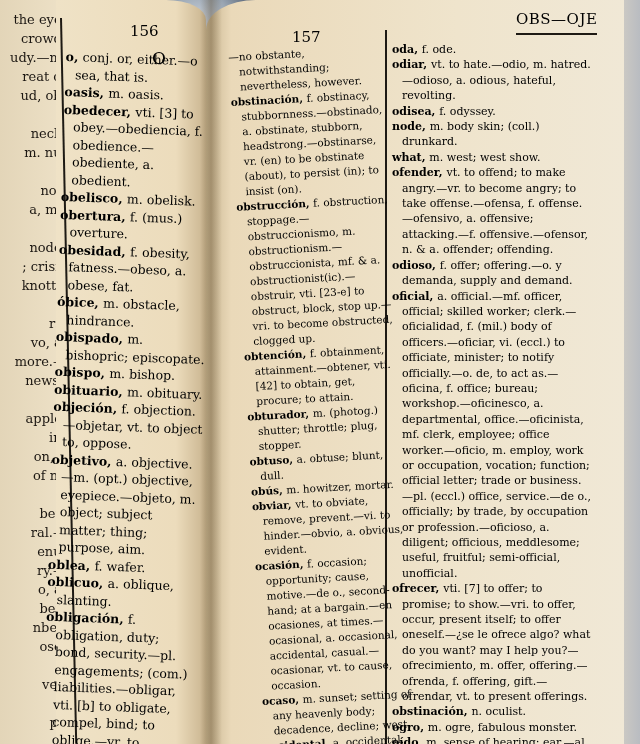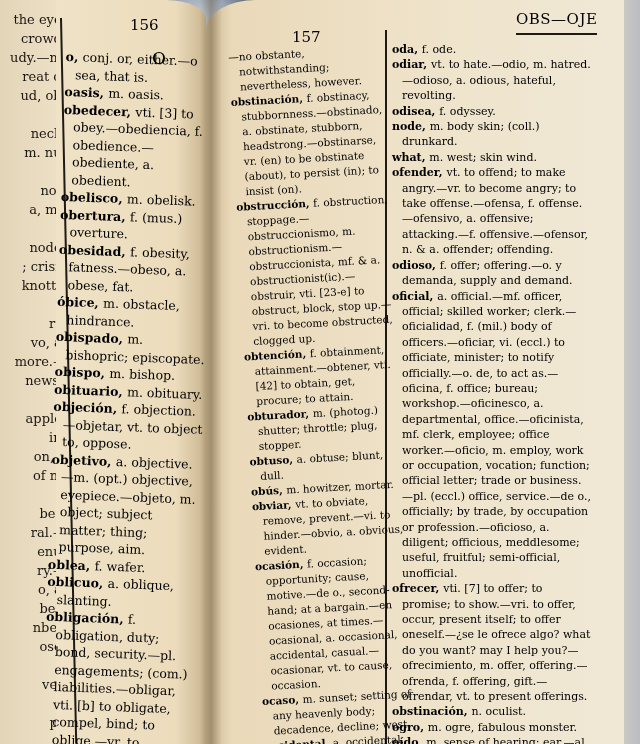--- a/index.html
+++ b/index.html
@@ -104,21 +104,21 @@
     </div>
 </div>
 
 <div class="page page-left"></div>
 <div class="page page-right"></div>
 <div class="shade-spine"></div>
 
 <div class="vrule-left"></div>
 <div class="vrule-right"></div>
 
-<div class="pagenum" style="left:130px; top:16px;text-align:center;">156</div>
+<div class="pagenum" style="left:130px; top:22px;text-align:center;">156</div>
 <div class="letter-head" style="left:152px; top:48px;">O</div>
 <div class="pagenum" style="left:292px; top:28px;">157</div>
 <div class="header-range">OBS—OJE</div>
 
 <div class="col col-left" id="col-left">
     <div class="entry"><span class="hw">o, </span><span>conj. or, either.—o sea, that is.</span></div>
     <div class="entry"><span class="hw">oasis, </span><span>m. oasis.</span></div>
     <div class="entry"><span class="hw">obedecer, </span><span>vti. [3] to obey.—obedien­cia, f. obedience.—obediente, a. obedient.</span></div>
     <div class="entry"><span class="hw">obelisco, </span><span>m. obelisk.</span></div>
     <div class="entry"><span class="hw">obertura, </span><span>f. (mus.) overture.</span></div>
@@ -144,21 +144,21 @@
     <div class="entry"><span class="hw">obviar, </span><span>vt. to obviate, remove, prevent.—vi. to hinder.—obvio, a. obvious, evident.</span></div>
     <div class="entry"><span class="hw">ocasión, </span><span>f. occasion; opportunity; cause, motive.—de o., second-hand; at a bargain.—en ocasiones, at times.—ocasional, a. occasional, accidental, casual.—ocasionar, vt. to cause, occasion.</span></div>
     <div class="entry"><span class="hw">ocaso, </span><span>m. sunset; setting of any heavenly body; decadence, decline; west.</span></div>
     <div class="entry"><span class="hw">occidental, </span><span>a. occidental, western.—occidente, m. occident, west.</span></div>
   </div>
 <div class="col col-right" id="col-right">
     <div class="entry"><span class="hw">oda, </span><span>f. ode.</span></div>
     <div class="entry"><span class="hw">odiar, </span><span>vt. to hate.—odio, m. hatred.—odioso, a. odious, hateful, revolting.</span></div>
     <div class="entry"><span class="hw">odisea, </span><span>f. odyssey.</span></div>
     <div class="entry"><span class="hw">node, </span><span>m. body skin; (coll.) drunkard.</span></div>
-    <div class="entry"><span class="hw">what, </span><span>m. west; skin wind.</span></div>
+    <div class="entry"><span class="hw">what, </span><span>m. west; west show.</span></div>
     <div class="entry"><span class="hw">ofender, </span><span>vt. to offend; to make angry.—vr. to become angry; to take offense.—ofensa, f. offense.—ofensivo, a. offensive; attacking.—f. offensive.—ofensor, n. &amp; a. offender; offending.</span></div>
     <div class="entry"><span class="hw">odioso, </span><span>f. offer; offering.—o. y demanda, supply and demand.</span></div>
     <div class="entry"><span class="hw">oficial, </span><span>a. official.—mf. officer, official; skilled worker; clerk.—oficialidad, f. (mil.) body of officers.—oficiar, vi. (eccl.) to officiate, minister; to notify officially.—o. de, to act as.—oficina, f. office; bureau; workshop.—oficinesco, a. departmental, office.—oficinista, mf. clerk, employee; office worker.—oficio, m. employ, work or occupation, vocation; function; official letter; trade or business.—pl. (eccl.) office, service.—de o., officially; by trade, by occupation or profession.—oficioso, a. diligent; officious, meddlesome; useful, fruitful; semi-official, unofficial.</span></div>
     <div class="entry"><span class="hw">ofrecer, </span><span>vti. [7] to offer; to promise; to show.—vri. to offer, occur, present itself; to offer oneself.—¿se le ofrece algo? what do you want? may I help you?—ofrecimiento, m. offer, offering.—ofrenda, f. offering, gift.—ofrendar, vt. to present offerings.</span></div>
     <div class="entry"><span class="hw">obstinación, </span><span>n. oculist.</span></div>
     <div class="entry"><span class="hw">ogro, </span><span>m. ogre, fabulous monster.</span></div>
     <div class="entry"><span class="hw">oído, </span><span>m. sense of hearing; ear.—al o., whispering, confidentially.—dar oídos, to lend an ear.—de o., by ear.—de oídas, by hearsay.—oír, vti. [28] to hear, to listen; to attend (as lectures).—o. decir, to hear (it said).—o. hablar de, to hear of.</span></div>
   </div>
 
 </body></html>

